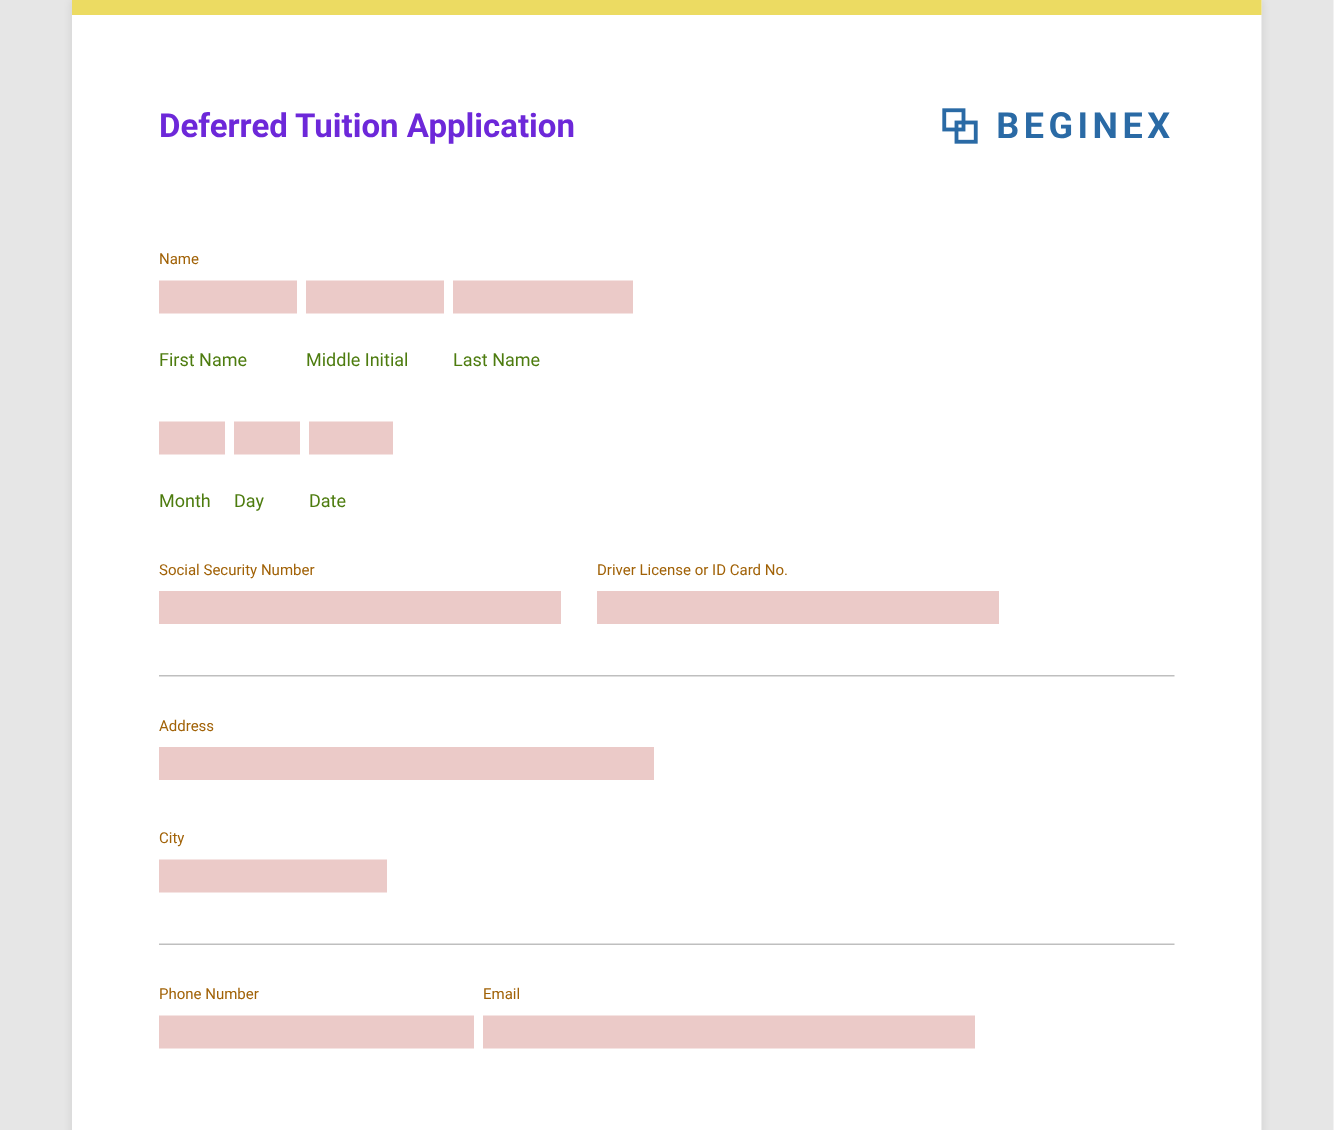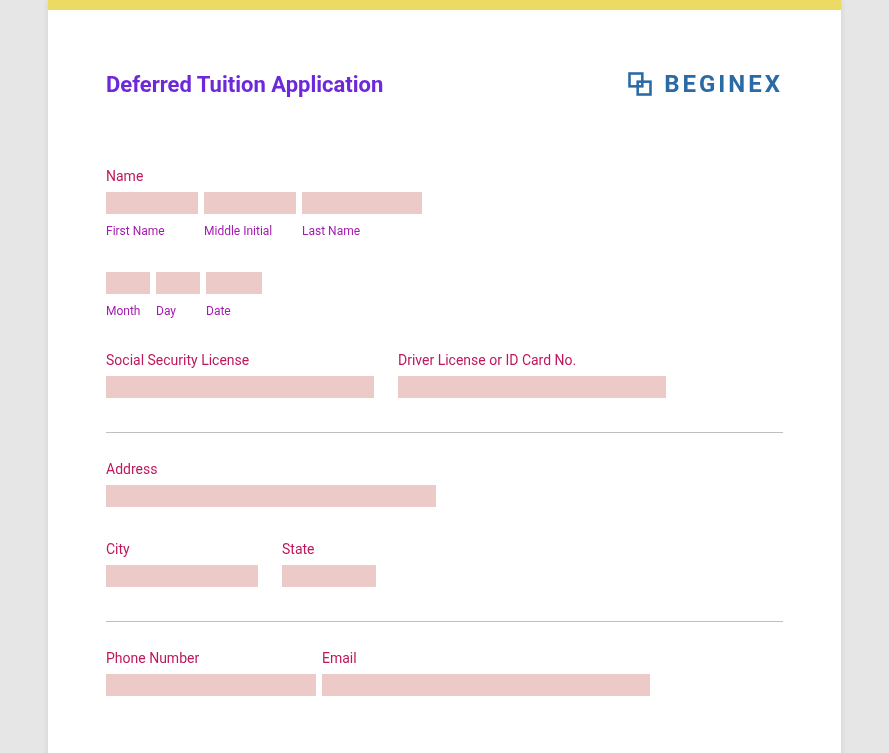--- a/index.html
+++ b/index.html
@@ -44,28 +44,28 @@
       align-items: center;
       gap: 10px;
     }
     .logo-text {
       font-size: 24px;
       letter-spacing: 3px;
       color: #2a6aa5;
       font-weight: 700;
     }
     .section-label {
-      font-size: 14px;
-      color: #be185d;
+      font-size: 10px;
+      color: #a16207;
       margin-bottom: 8px;
     }
     .hint {
       font-size: 12px;
-      color: #a21caf;
-      margin-top: 10px;
+      color: #4d7c0f;
+      margin-top: 24px;
     }
     .input {
       background: #ebcac8;
       height: 22px;
       border: none;
       display: block;
     }
     .row { display: flex; gap: 6px; }
     .group { margin-bottom: 34px; }
     hr.divider {
@@ -128,45 +128,41 @@
         <div style="width:56px">
           <div class="input"></div>
           <div class="hint">Date</div>
         </div>
       </div>
     </div>
 
     <div class="group">
       <div class="cols">
         <div style="width:268px">
-          <div class="section-label">Social Security License</div>
+          <div class="section-label">Social Security Number</div>
           <div class="input" style="width:100%"></div>
         </div>
         <div style="width:268px">
           <div class="section-label">Driver License or ID Card No.</div>
           <div class="input" style="width:100%"></div>
         </div>
       </div>
     </div>
 
     <hr class="divider">
 
     <div class="group">
       <div class="section-label">Address</div>
       <div class="input" style="width:330px"></div>
     </div>
 
     <div class="group">
       <div class="row" style="gap:24px">
         <div style="width:152px">
           <div class="section-label">City</div>
-          <div class="input"></div>
-        </div>
-        <div style="width:94px">
-          <div class="section-label">State</div>
           <div class="input"></div>
         </div>
       </div>
     </div>
 
     <hr class="divider">
 
     <div class="group">
       <div class="row" style="">
         <div style="width:210px">

